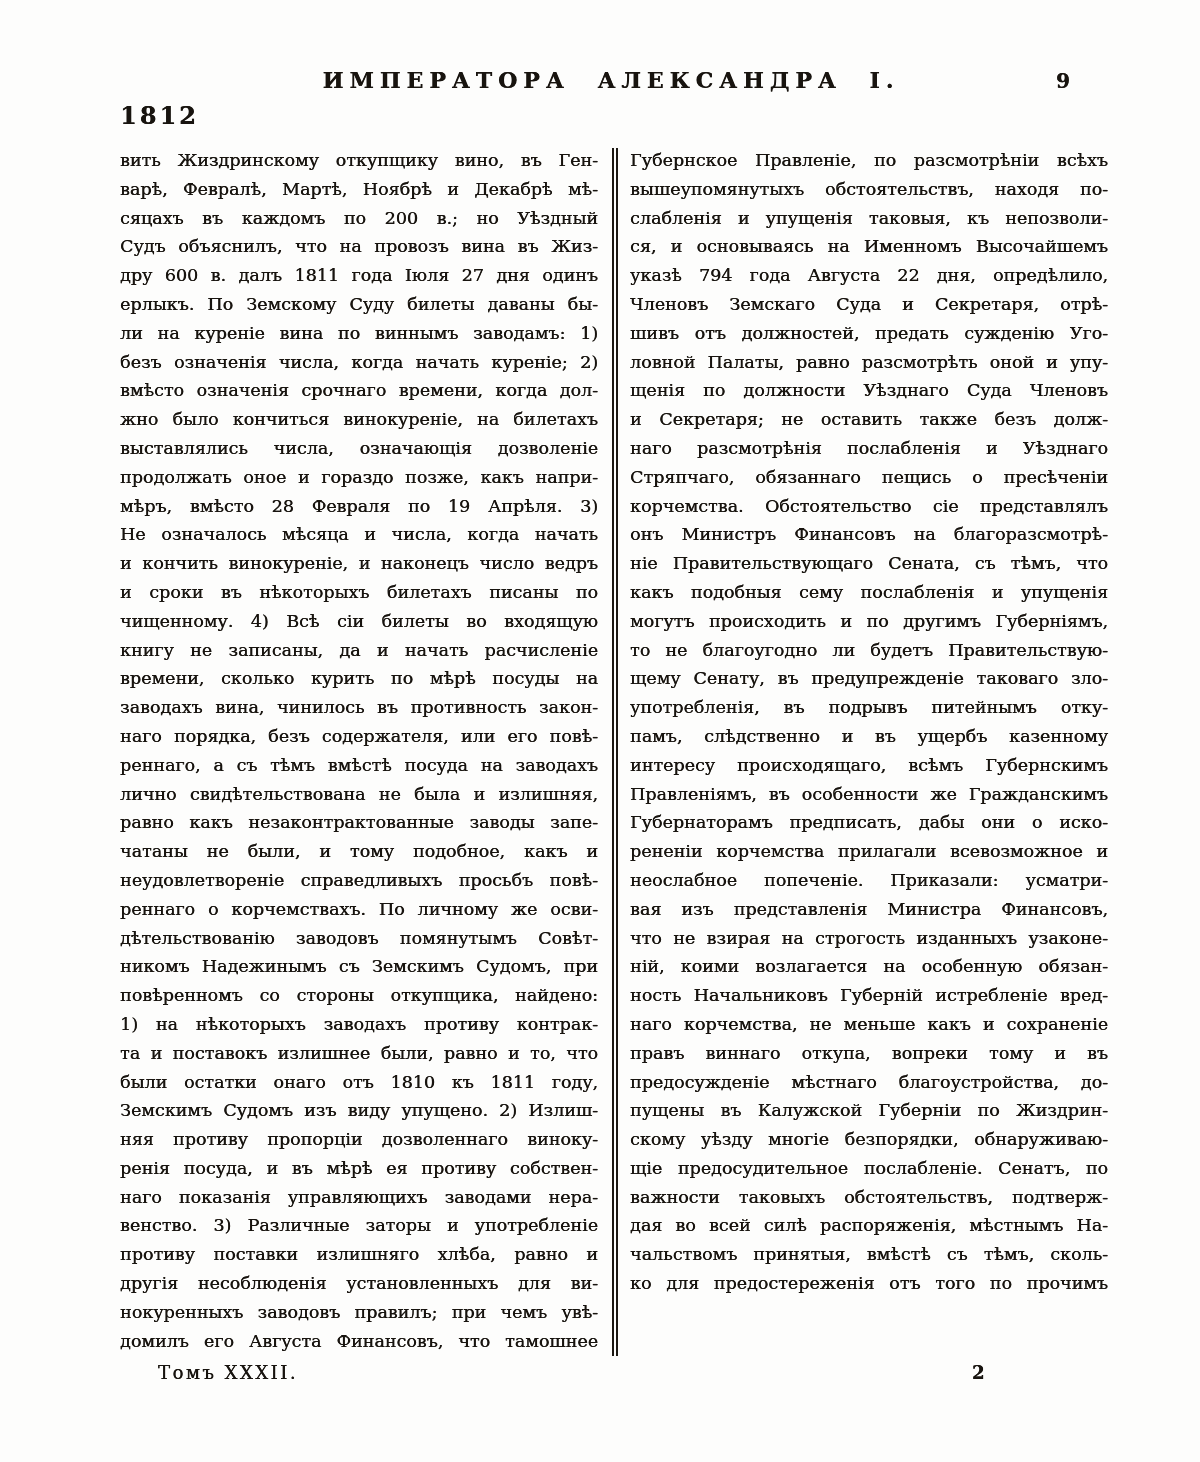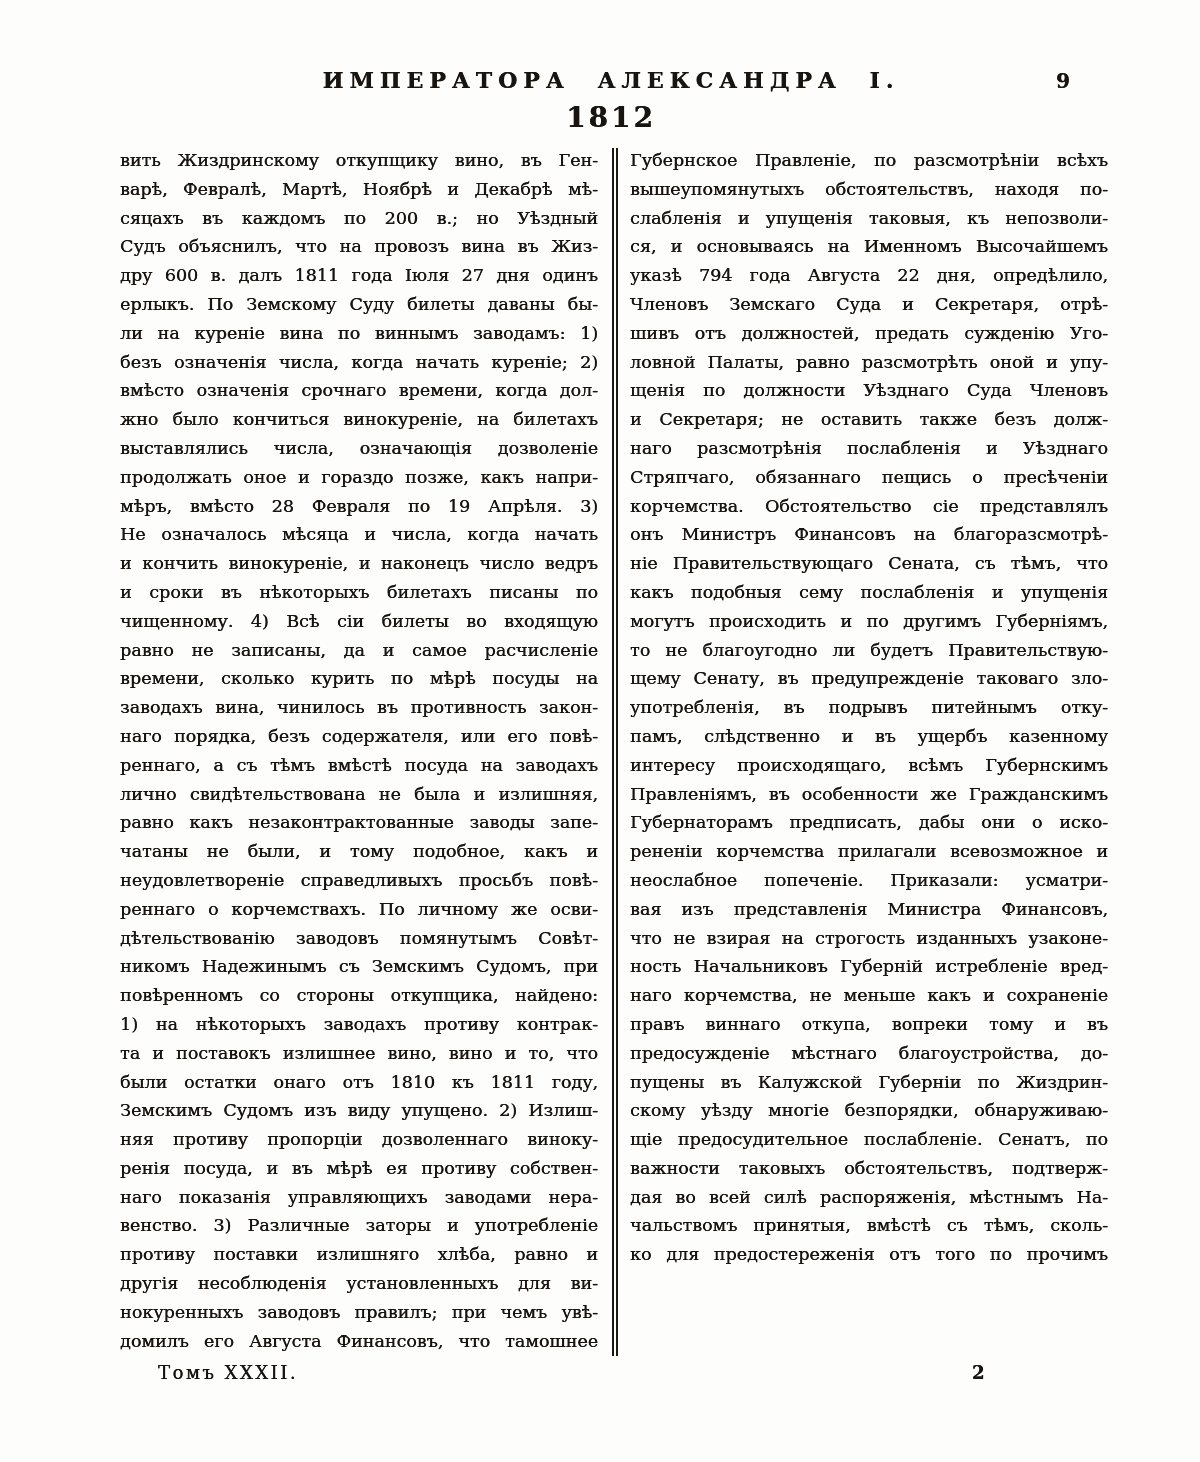--- a/index.html
+++ b/index.html
@@ -12,21 +12,21 @@
   }
   .page{position:relative;width:1200px;height:1354px;text-shadow:0.35px 0 0 currentColor;}
   .running-head{
     position:absolute;top:67px;left:120px;width:982px;
     text-align:center;font-size:22px;font-weight:bold;
     letter-spacing:6px;word-spacing:14px;white-space:nowrap;
   }
   .page-number{position:absolute;top:69px;left:1056px;font-size:20px;font-weight:bold;}
   .year-heading{
     position:absolute;top:101px;left:120px;width:982px;
-    text-align:center;font-size:28px;font-weight:bold;letter-spacing:3px;
+    text-align:left;font-size:24px;font-weight:bold;letter-spacing:3px;
   }
   .columns{position:absolute;top:146px;left:120px;width:988px;display:flex;}
   .column{width:478px;font-size:17.5px;line-height:28.8px;}
   .text-line{
     white-space:nowrap;height:28.8px;overflow:visible;
     text-align:justify;text-align-last:justify;
   }
   .column-divider{
     width:2px;height:1208px;margin:2px 12px 0 14px;
     border-left:2px solid #1c1812;border-right:2px solid #1c1812;
@@ -57,35 +57,35 @@
         <div class="text-line">безъ означенія числа, когда начать куреніе; 2)</div>
         <div class="text-line">вмѣсто означенія срочнаго времени, когда дол-</div>
         <div class="text-line">жно было кончиться винокуреніе, на билетахъ</div>
         <div class="text-line">выставлялись числа, означающія дозволеніе</div>
         <div class="text-line">продолжать оное и гораздо позже, какъ напри-</div>
         <div class="text-line">мѣръ, вмѣсто 28 Февраля по 19 Апрѣля. 3)</div>
         <div class="text-line">Не означалось мѣсяца и числа, когда начать</div>
         <div class="text-line">и кончить винокуреніе, и наконецъ число ведръ</div>
         <div class="text-line">и сроки въ нѣкоторыхъ билетахъ писаны по</div>
         <div class="text-line">чищенному. 4) Всѣ сіи билеты во входящую</div>
-        <div class="text-line">равно не записаны, да и самое расчисленіе</div>
+        <div class="text-line">книгу не записаны, да и начать расчисленіе</div>
         <div class="text-line">времени, сколько курить по мѣрѣ посуды на</div>
         <div class="text-line">заводахъ вина, чинилось въ противность закон-</div>
         <div class="text-line">наго порядка, безъ содержателя, или его повѣ-</div>
         <div class="text-line">реннаго, а съ тѣмъ вмѣстѣ посуда на заводахъ</div>
         <div class="text-line">лично свидѣтельствована не была и излишняя,</div>
         <div class="text-line">равно какъ незаконтрактованные заводы запе-</div>
         <div class="text-line">чатаны не были, и тому подобное, какъ и</div>
         <div class="text-line">неудовлетвореніе справедливыхъ просьбъ повѣ-</div>
         <div class="text-line">реннаго о корчемствахъ. По личному же осви-</div>
         <div class="text-line">дѣтельствованію заводовъ помянутымъ Совѣт-</div>
         <div class="text-line">никомъ Надежинымъ съ Земскимъ Судомъ, при</div>
         <div class="text-line">повѣренномъ со стороны откупщика, найдено:</div>
         <div class="text-line">1) на нѣкоторыхъ заводахъ противу контрак-</div>
-        <div class="text-line">та и поставокъ излишнее вино, вино и то, что</div>
+        <div class="text-line">та и поставокъ излишнее были, равно и то, что</div>
         <div class="text-line">были остатки онаго отъ 1810 къ 1811 году,</div>
         <div class="text-line">Земскимъ Судомъ изъ виду упущено. 2) Излиш-</div>
         <div class="text-line">няя противу пропорціи дозволеннаго виноку-</div>
         <div class="text-line">ренія посуда, и въ мѣрѣ ея противу собствен-</div>
         <div class="text-line">наго показанія управляющихъ заводами нера-</div>
         <div class="text-line">венство. 3) Различные заторы и употребленіе</div>
         <div class="text-line">противу поставки излишняго хлѣба, равно и</div>
         <div class="text-line">другія несоблюденія установленныхъ для ви-</div>
         <div class="text-line">нокуренныхъ заводовъ правилъ; при чемъ увѣ-</div>
         <div class="text-line">домилъ его Августа Финансовъ, что тамошнее</div>
@@ -115,20 +115,21 @@
         <div class="text-line">щему Сенату, въ предупрежденіе таковаго зло-</div>
         <div class="text-line">употребленія, въ подрывъ питейнымъ отку-</div>
         <div class="text-line">памъ, слѣдственно и въ ущербъ казенному</div>
         <div class="text-line">интересу происходящаго, всѣмъ Губернскимъ</div>
         <div class="text-line">Правленіямъ, въ особенности же Гражданскимъ</div>
         <div class="text-line">Губернаторамъ предписать, дабы они о иско-</div>
         <div class="text-line">рененіи корчемства прилагали всевозможное и</div>
         <div class="text-line">неослабное попеченіе. Приказали: усматри-</div>
         <div class="text-line">вая изъ представленія Министра Финансовъ,</div>
         <div class="text-line">что не взирая на строгость изданныхъ узаконе-</div>
+        <div class="text-line">ній, коими возлагается на особенную обязан-</div>
         <div class="text-line">ность Начальниковъ Губерній истребленіе вред-</div>
         <div class="text-line">наго корчемства, не меньше какъ и сохраненіе</div>
         <div class="text-line">правъ виннаго откупа, вопреки тому и въ</div>
         <div class="text-line">предосужденіе мѣстнаго благоустройства, до-</div>
         <div class="text-line">пущены въ Калужской Губерніи по Жиздрин-</div>
         <div class="text-line">скому уѣзду многіе безпорядки, обнаруживаю-</div>
         <div class="text-line">щіе предосудительное послабленіе. Сенатъ, по</div>
         <div class="text-line">важности таковыхъ обстоятельствъ, подтверж-</div>
         <div class="text-line">дая во всей силѣ распоряженія, мѣстнымъ На-</div>
         <div class="text-line">чальствомъ принятыя, вмѣстѣ съ тѣмъ, сколь-</div>

